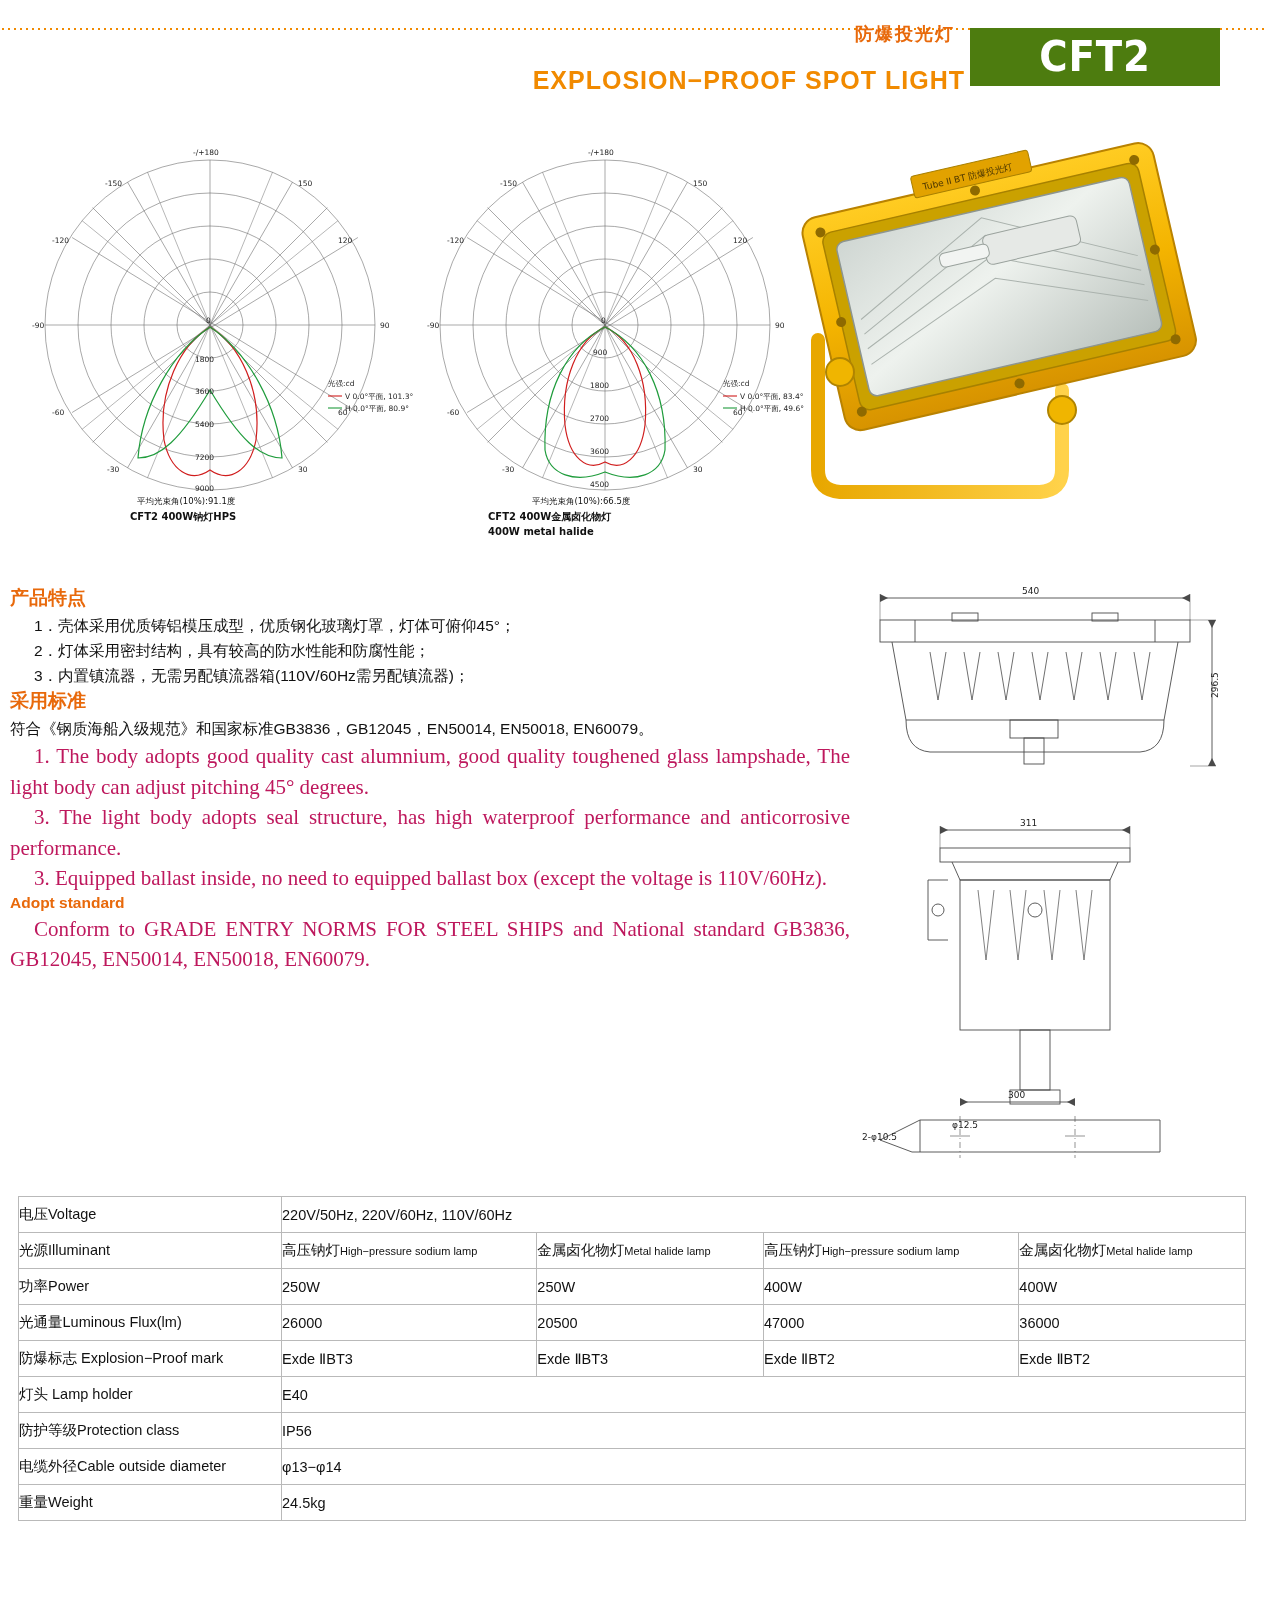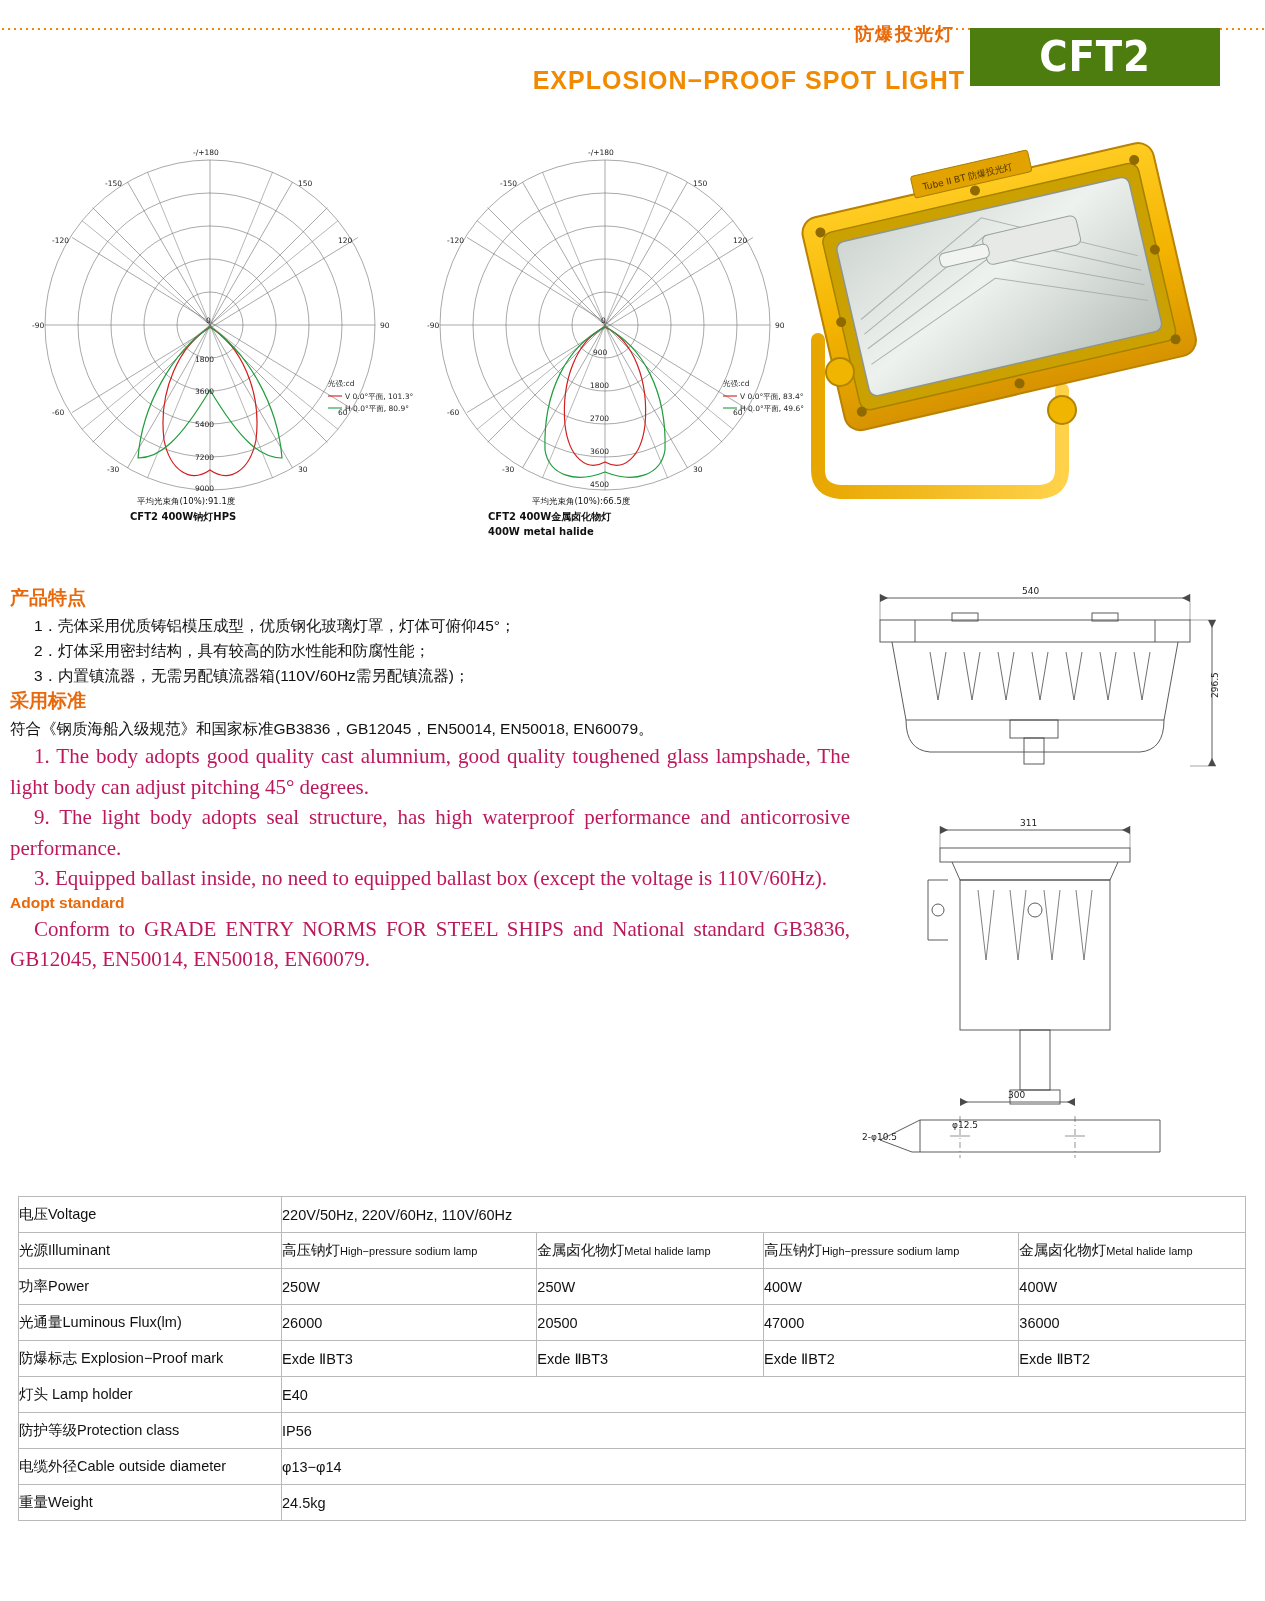--- a/index.html
+++ b/index.html
@@ -241,21 +241,21 @@
 </div>
 
 <div class="content">
   <div class="sec-head cn">产品特点</div>
   <div class="cn-line cn-indent">1．壳体采用优质铸铝模压成型，优质钢化玻璃灯罩，灯体可俯仰45°；</div>
   <div class="cn-line cn-indent">2．灯体采用密封结构，具有较高的防水性能和防腐性能；</div>
   <div class="cn-line cn-indent">3．内置镇流器，无需另配镇流器箱(110V/60Hz需另配镇流器)；</div>
   <div class="sec-head cn">采用标准</div>
   <div class="cn-line">符合《钢质海船入级规范》和国家标准GB3836，GB12045，EN50014, EN50018, EN60079。</div>
   <p class="en-p ind">1. The body adopts good quality cast alumnium, good quality toughened glass  lampshade, The light body can adjust pitching 45° degrees.</p>
-  <p class="en-p ind">9. The light body adopts seal structure, has high waterproof performance and anticorrosive performance.</p>
+  <p class="en-p ind">3. The light body adopts seal structure, has high waterproof performance and anticorrosive performance.</p>
   <p class="en-p ind">3. Equipped ballast inside, no need to equipped ballast box (except the voltage is 110V/60Hz).</p>
   <div class="sec-head">Adopt standard</div>
   <p class="en-p ind">Conform to GRADE ENTRY NORMS FOR STEEL SHIPS  and National standard GB3836, GB12045, EN50014, EN50018, EN60079.</p>
 </div>
 
 <div class="drawings">
 <svg width="390" height="600" viewBox="0 0 390 600">
   <g stroke="#4a4a4a" fill="none" stroke-width="0.9">
 
     <rect x="20" y="40" width="310" height="22"></rect>

